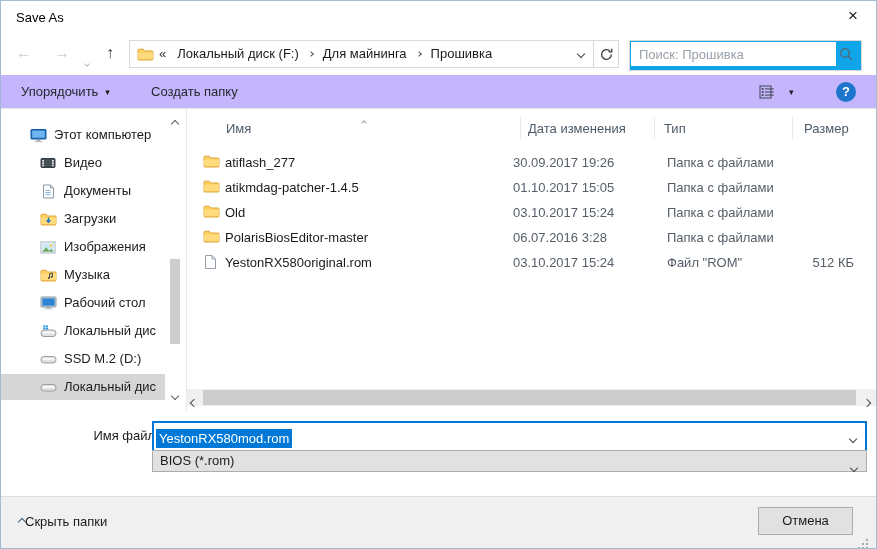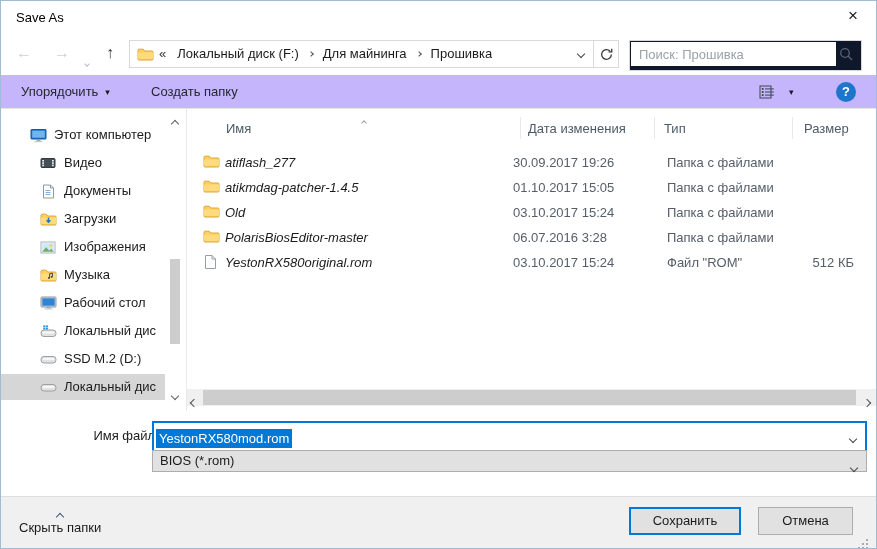--- a/index.html
+++ b/index.html
@@ -31,21 +31,21 @@
     background: #fff; border: 1px solid #d9d9d9; display: flex; align-items: center; }
   .ab-folder { margin: 0 5px 0 7px; display: flex; }
   .ab-overflow { color: #333; margin-right: 8px; }
   .crumb { padding: 0 3px; cursor: pointer; white-space: nowrap; }
   .crumb-sep { margin: 0 7px; color: #4b545c; display: inline-flex; }
   .ab-spacer { flex: 1; }
   .ab-drop { width: 24px; color: #444; display: flex; justify-content: center; cursor: pointer; }
   .ab-divider { width: 1px; height: 26px; background: #d9d9d9; }
   .refresh-btn { width: 24px; height: 26px; display: flex; align-items: center; justify-content: center; cursor: pointer; }
   .searchbox { position: absolute; left: 628px; top: 39px; width: 233px; height: 31px;
-    border: 1px solid #d9d9d9; background: #0f172a; }
+    border: 1px solid #d9d9d9; background: #0ea5e9; }
   .searchbox input { position: absolute; left: 1px; top: 1px; width: 205px; height: 24px;
     border: none; outline: none; font: 13px "Liberation Sans", sans-serif; color: #1b1b1b; padding: 0 0 0 8px; }
   .searchbox input::placeholder { color: #9aa2aa; opacity: 1; }
   .search-icon { position: absolute; right: 7px; top: 6px; }
   
   .toolbar { position: absolute; left: 0; right: 0; top: 74px; height: 34px;
     background: #c4b5fd; border-bottom: 1px solid #e4e7ea; color: #24292e; }
   .tb-item { position: absolute; top: 0; height: 34px; display: flex; align-items: center; gap: 7px; cursor: pointer; }
   .tb-organize { left: 20px; }
   .tb-newfolder { left: 150px; }
@@ -75,21 +75,21 @@
   .h-name { left: 24px; }
   .h-date { left: 326px; }
   .h-type { left: 462px; }
   .h-size { left: 602px; }
   .sort-ind { position: absolute; left: 160px; top: 4px; color: #98a4ae; }
   .col-sep { position: absolute; top: 8px; width: 1px; height: 22px; background: #e8e8e8; }
   .sep1 { left: 318px; } .sep2 { left: 452px; } .sep3 { left: 590px; }
   .fl-rows { position: absolute; top: 41px; left: 0; right: 0; }
   .fl-row { position: relative; height: 25px; cursor: pointer; }
   .fr-icon { position: absolute; left: 16px; top: 4px; }
-  .fr-name { position: absolute; left: 38px; top: 5px; color: #1b1b1b; font-style: italic; }
+  .fr-name { position: absolute; left: 38px; top: 5px; color: #1b1b1b; }
   .fr-date, .fr-type, .fr-size { color: #555e68; }
   .fr-date { position: absolute; left: 326px; top: 5px; }
   .fr-type { position: absolute; left: 480px; top: 5px; }
   .fr-size { position: absolute; left: 545px; width: 122px; top: 5px; text-align: right; }
   .hscroll { position: absolute; left: 186px; right: 0; top: 388px; height: 17px; background: #f0f0f0; }
   .hs-left { position: absolute; left: 4px; top: 5px; color: #4c5258; }
   .hs-right { position: absolute; right: 6px; top: 5px; color: #4c5258; }
   .hs-thumb { position: absolute; left: 16px; right: 20px; top: 1px; height: 15px; background: #cdcdcd; }
   
   .fn-label, .ft-label { position: absolute; left: 0; width: 145px; text-align: right; color: #1b1b1b; }
@@ -99,21 +99,21 @@
     border: 2px solid #0078d7; background: #fff; display: flex; align-items: center; cursor: text; }
   .fn-sel { background: #0078d7; color: #fff; padding: 2px 3px; margin-left: 2px; }
   .combo-chev { position: absolute; right: 9px; top: 8px; color: #444; }
   .fn-input .combo-chev { top: 7px; }
   .ft-select { position: absolute; left: 151px; top: 449px; width: 715px; height: 22px;
     background: #e1e1e1; border: 1px solid #adadad; display: flex; align-items: center;
     padding-left: 7px; cursor: pointer; }
   
   .footer { position: absolute; left: 0; right: 0; top: 495px; bottom: 0;
     background: #f0f0f0; border-top: 1px solid #dedede; }
-  .hide-folders { position: absolute; left: 18px; top: 17px; display: flex; align-items: center; gap: 0; cursor: pointer; flex-direction: column; }
+  .hide-folders { position: absolute; left: 18px; top: 17px; display: flex; align-items: center; gap: 0; cursor: pointer; }
   .hide-folders .ch { color: #3f5b77; }
   .btn { position: absolute; top: 10px; height: 28px; background: #e1e1e1;
     display: flex; align-items: center; justify-content: center; cursor: pointer; color: #1b1b1b; }
   .btn-save { left: 628px; width: 112px; border: 2px solid #0078d7; }
   .btn-cancel { left: 757px; width: 95px; border: 1px solid #adadad; }
   .grip { position: absolute; right: 16px; bottom: 7px; width: 2px; height: 2px; cursor: nwse-resize;
     box-shadow: 8px 0 0 #a4adb5, 8px 4px 0 #a4adb5, 4px 4px 0 #a4adb5,
                 8px 8px 0 #a4adb5, 4px 8px 0 #a4adb5, 0 8px 0 #a4adb5; }
 </style>
 </head>
@@ -420,17 +420,16 @@
   <div class="ft-select">
     <span>BIOS (*.rom)</span>
     <span class="combo-chev"><span class="ch ch-d"></span></span>
   </div>
 
   <div class="footer">
     <div class="hide-folders">
       <span class="ch ch-u"></span>
       <span>Скрыть папки</span>
     </div>
-    <div class="btn btn-save">Сохранить</div>
     <div class="btn btn-cancel">Отмена</div>
     <div class="grip"></div>
   </div>
 </div>
 
 </body></html>

